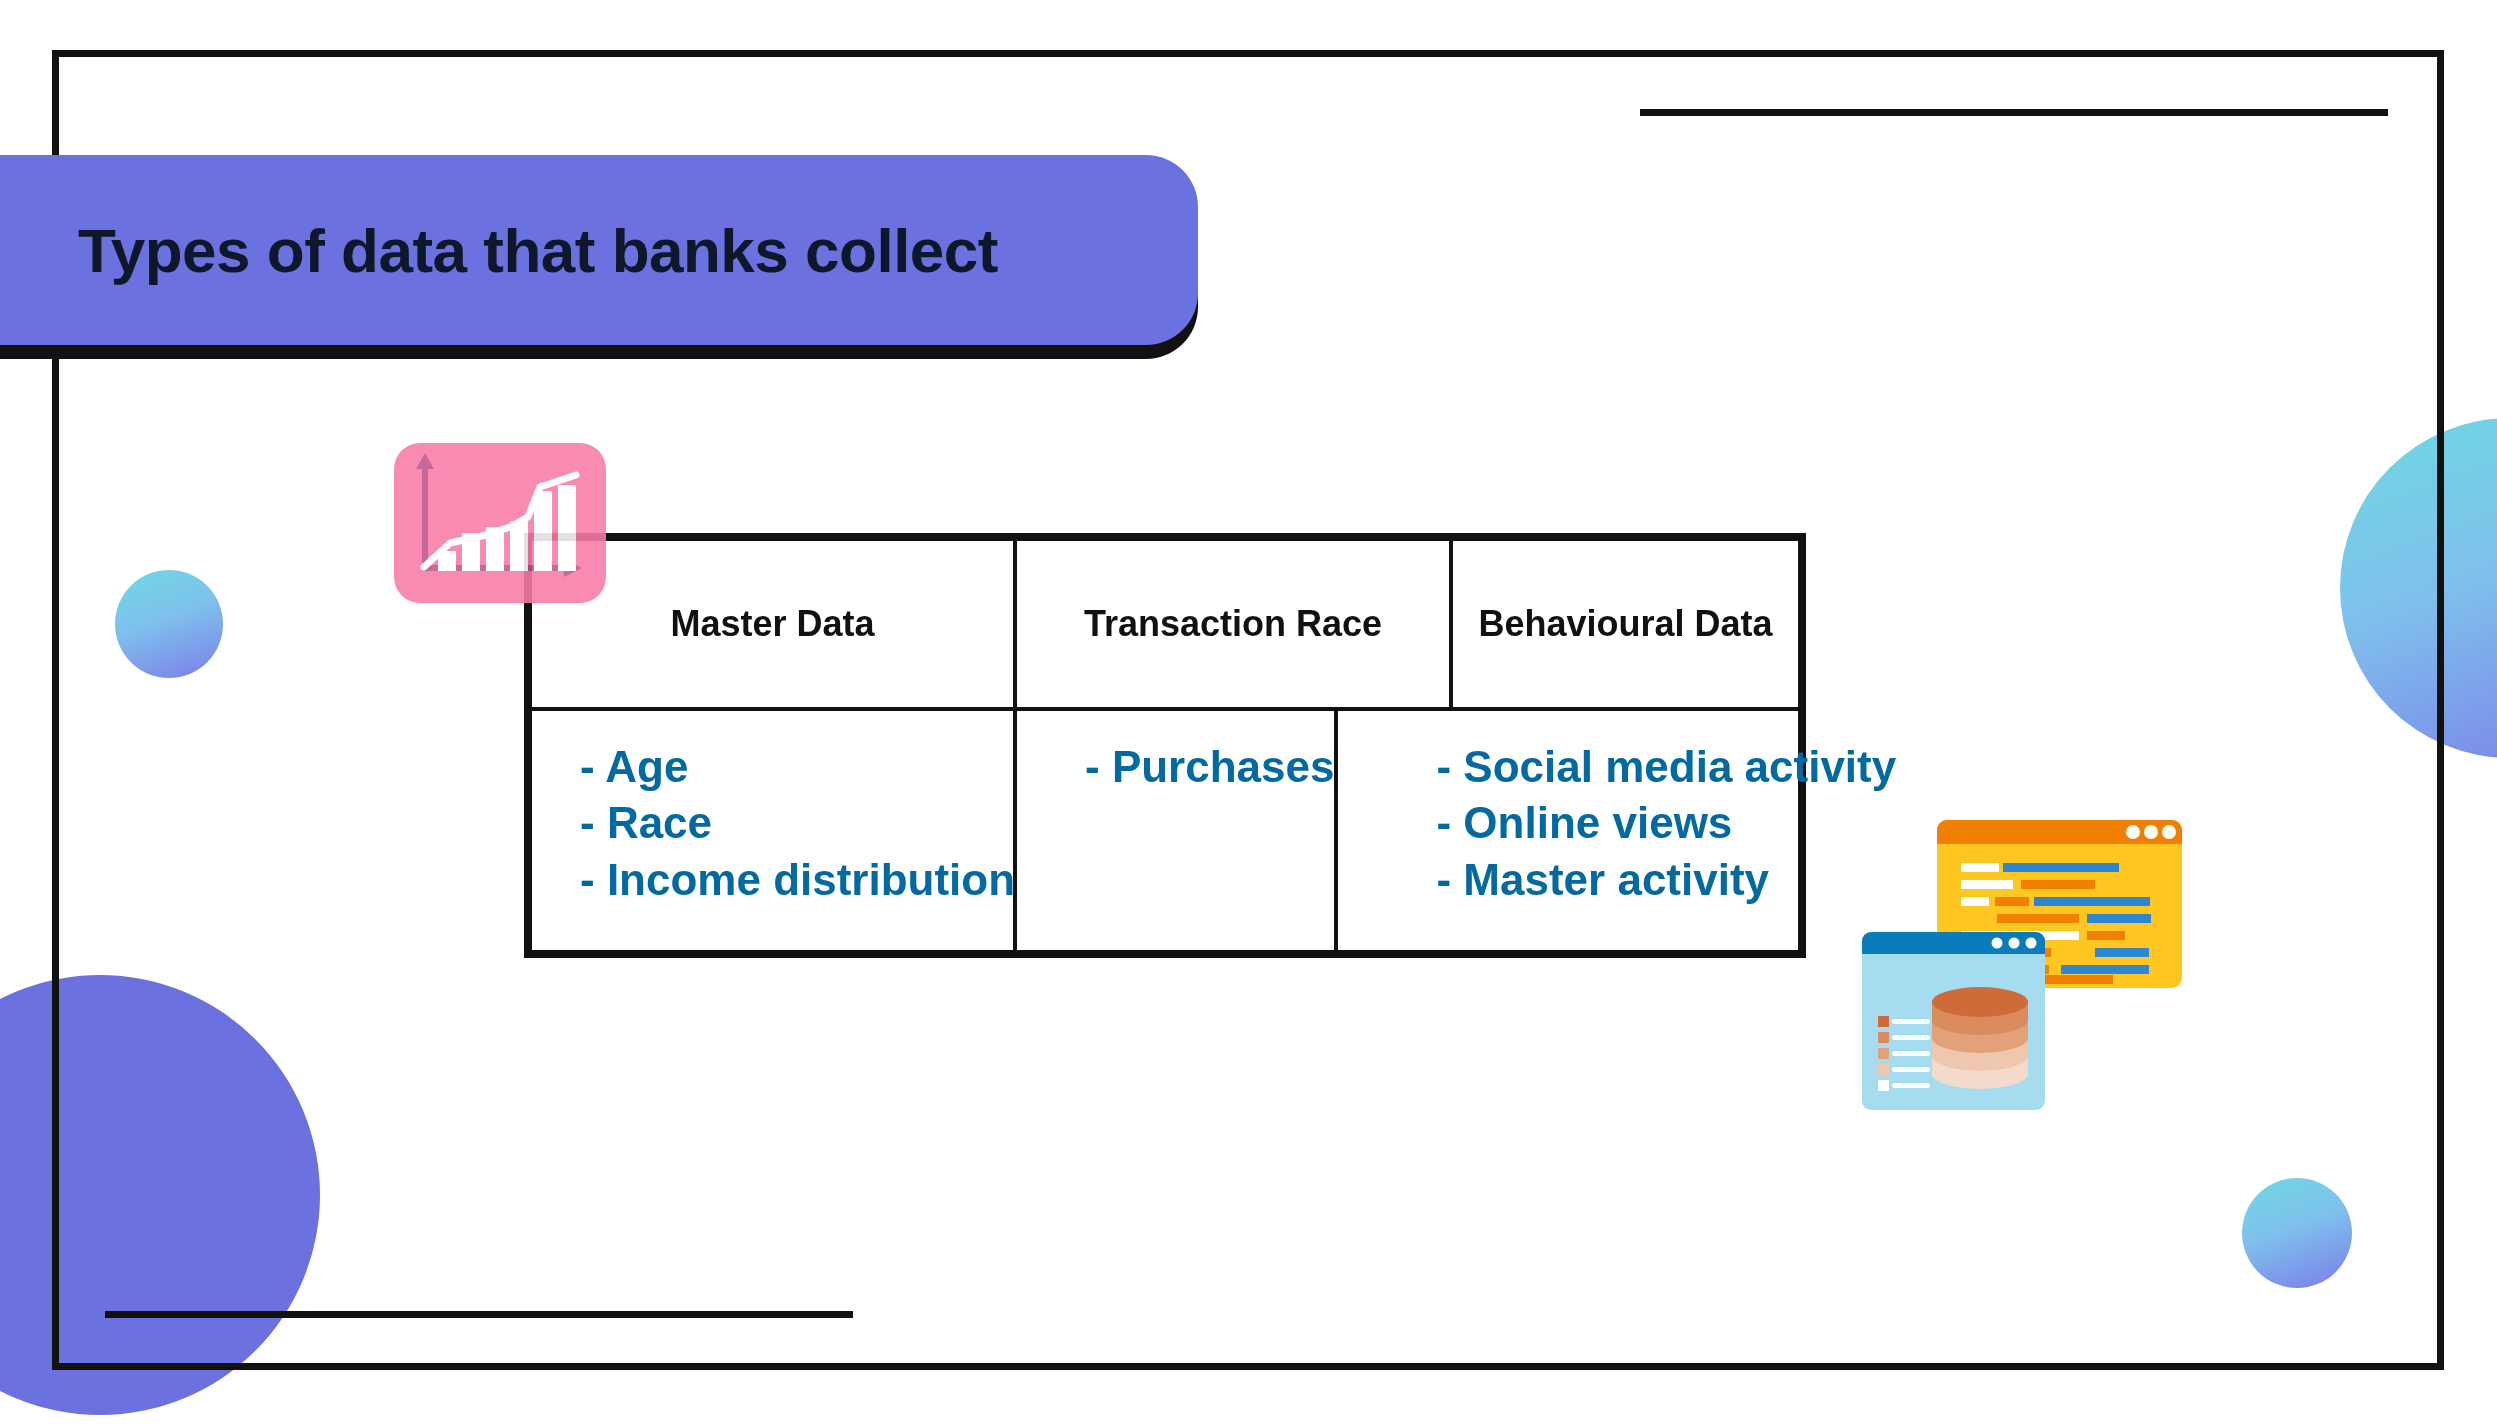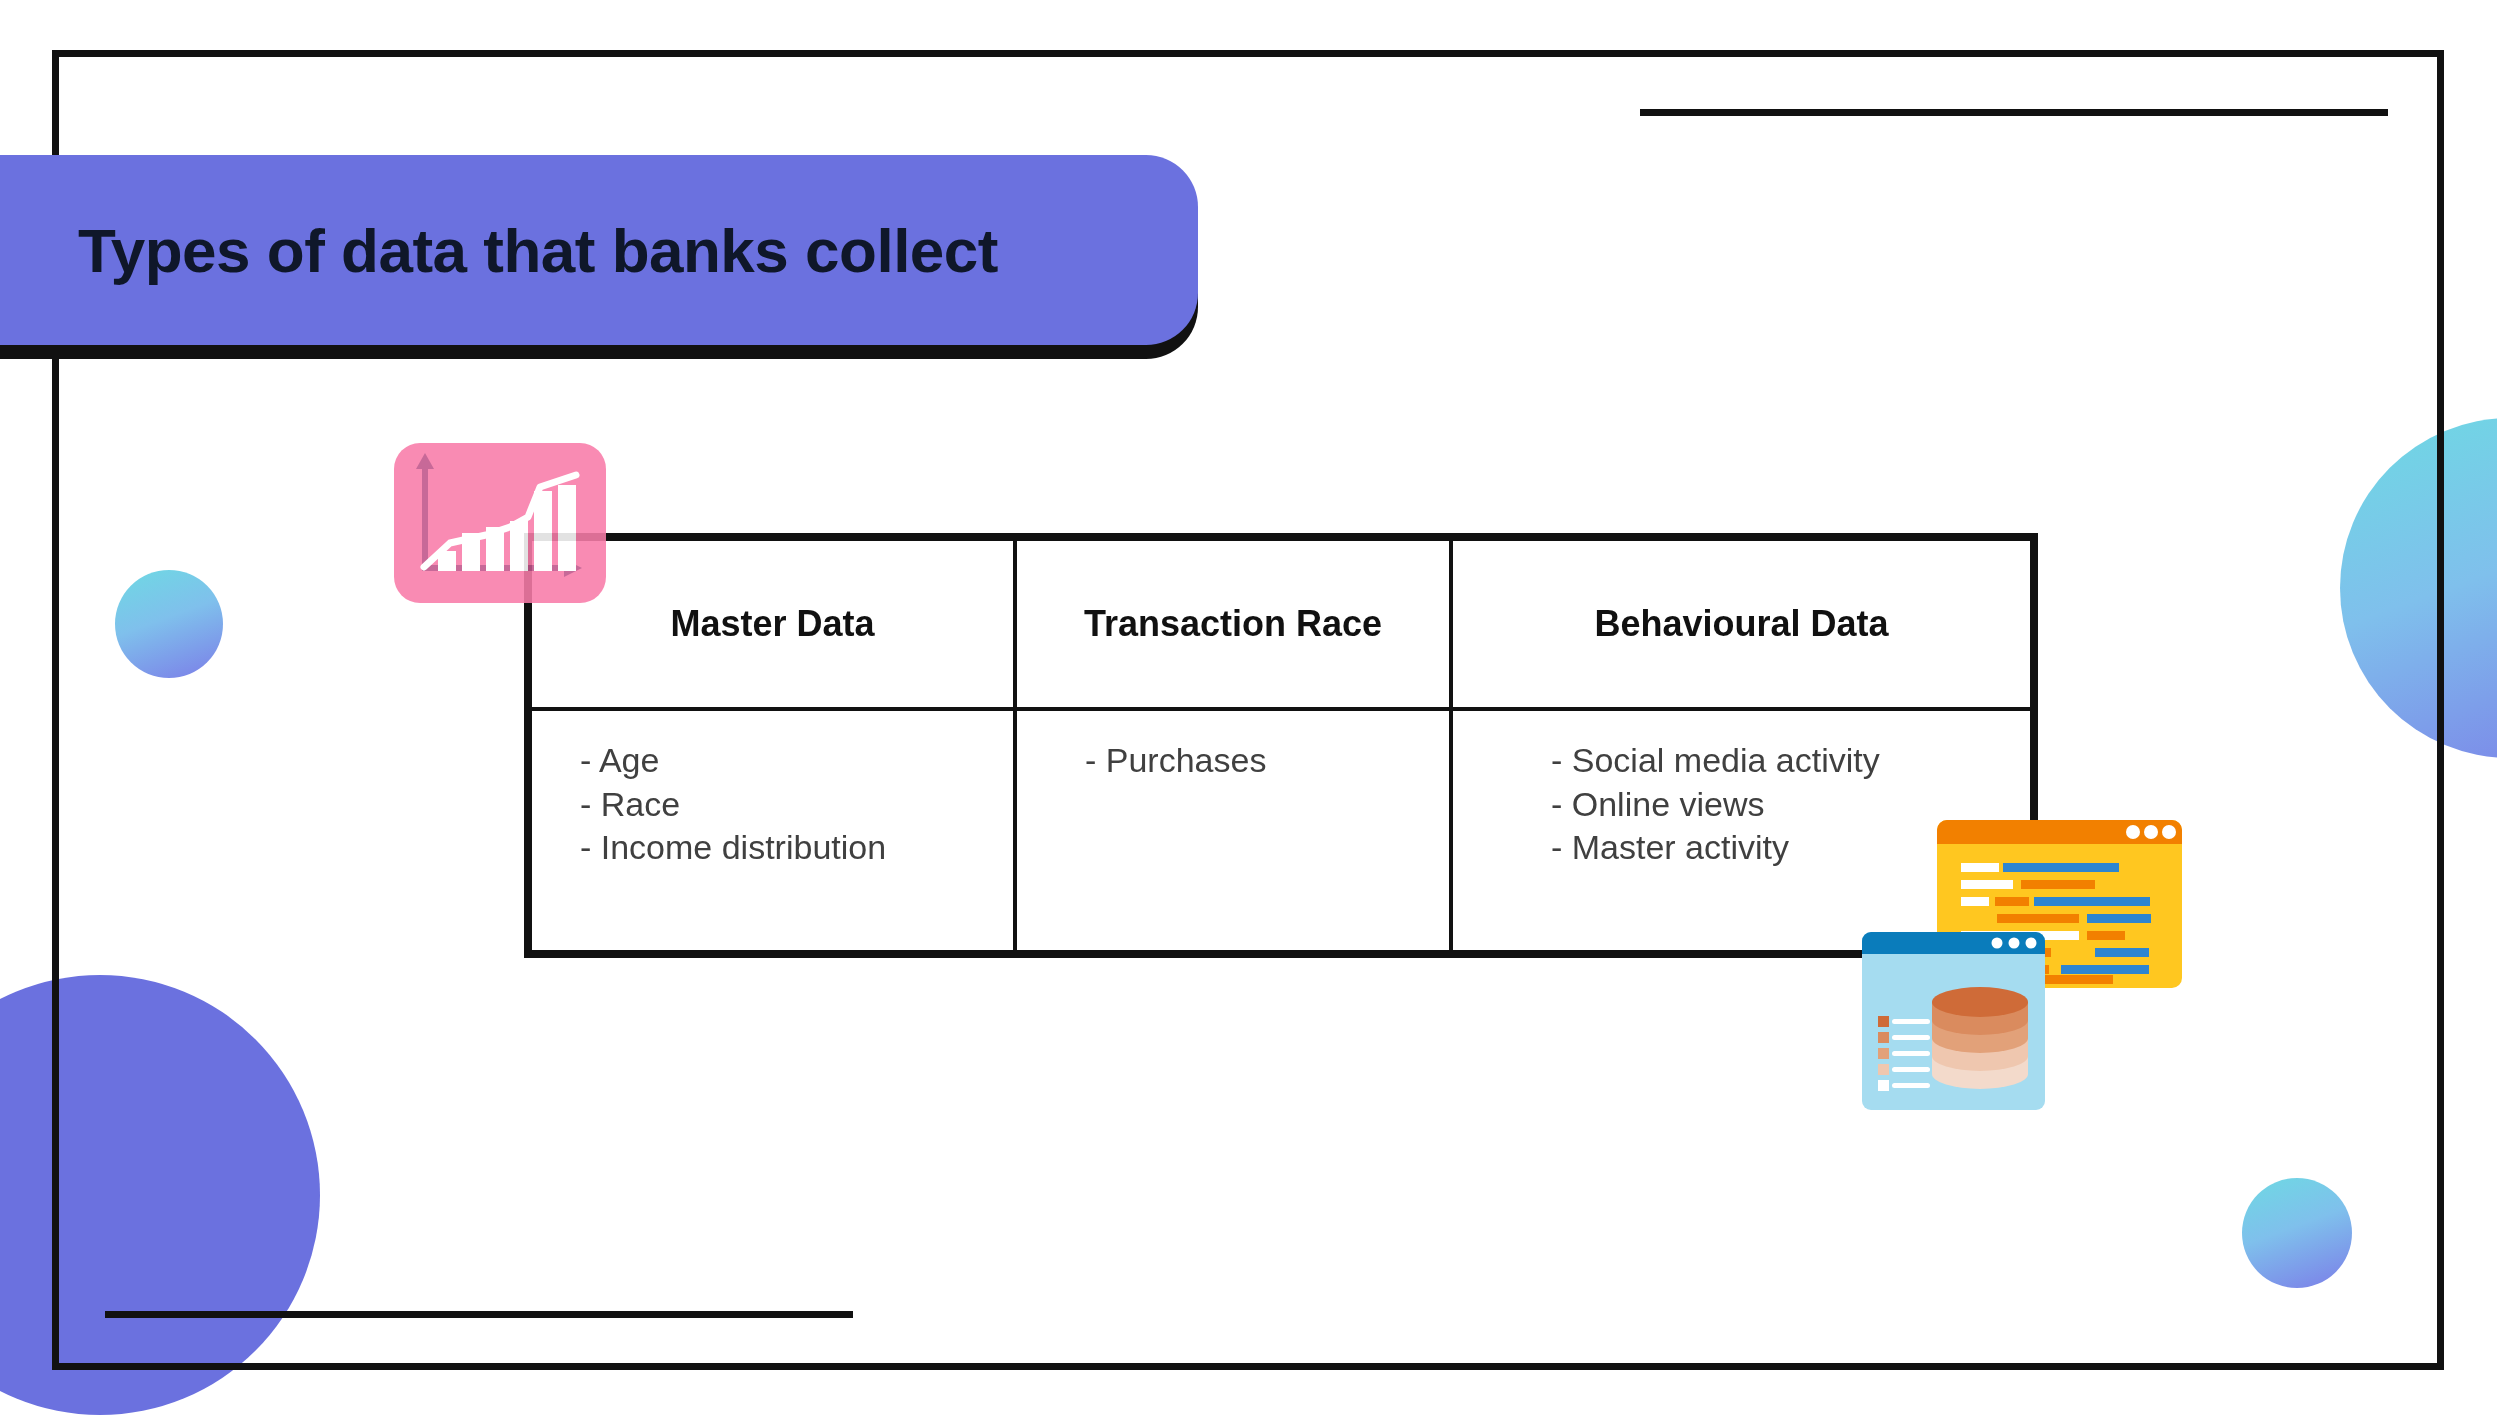--- a/index.html
+++ b/index.html
@@ -118,21 +118,21 @@
     letter-spacing: -0.5px;
     padding-left: 78px;
     white-space: nowrap;
   }
 
   
   .table {
     position: absolute;
     left: 524px;
     top: 533px;
-    width: 1514px;
+    width: 1282px;
     height: 425px;
     border: 8px solid #111111;
     box-sizing: border-box;
     background: transparent;
     z-index: 5;
     display: flex;
     flex-direction: column;
   }
   .table-head {
     display: flex;
@@ -167,24 +167,25 @@
     justify-content: flex-start;
     padding-top: 28px;
     height: 100%;
   }
   .td ul {
     margin: 0;
     padding: 0;
     list-style: none;
   }
   .td li {
-    font-size: 34px;
-    color: #404040;
+    font-size: 44px;
+    color: #0369a1;
     line-height: 1.28;
     white-space: nowrap;
+    font-weight: bold;
   }
   .td-c0 ul { padding-left: 48px; }
   .td-c1 ul { padding-left: 68px; }
   .td-c2 ul { padding-left: 58px; margin-left: 40px; }
 
   
   .chart-icon {
     position: absolute;
     left: 394px;
     top: 443px;

